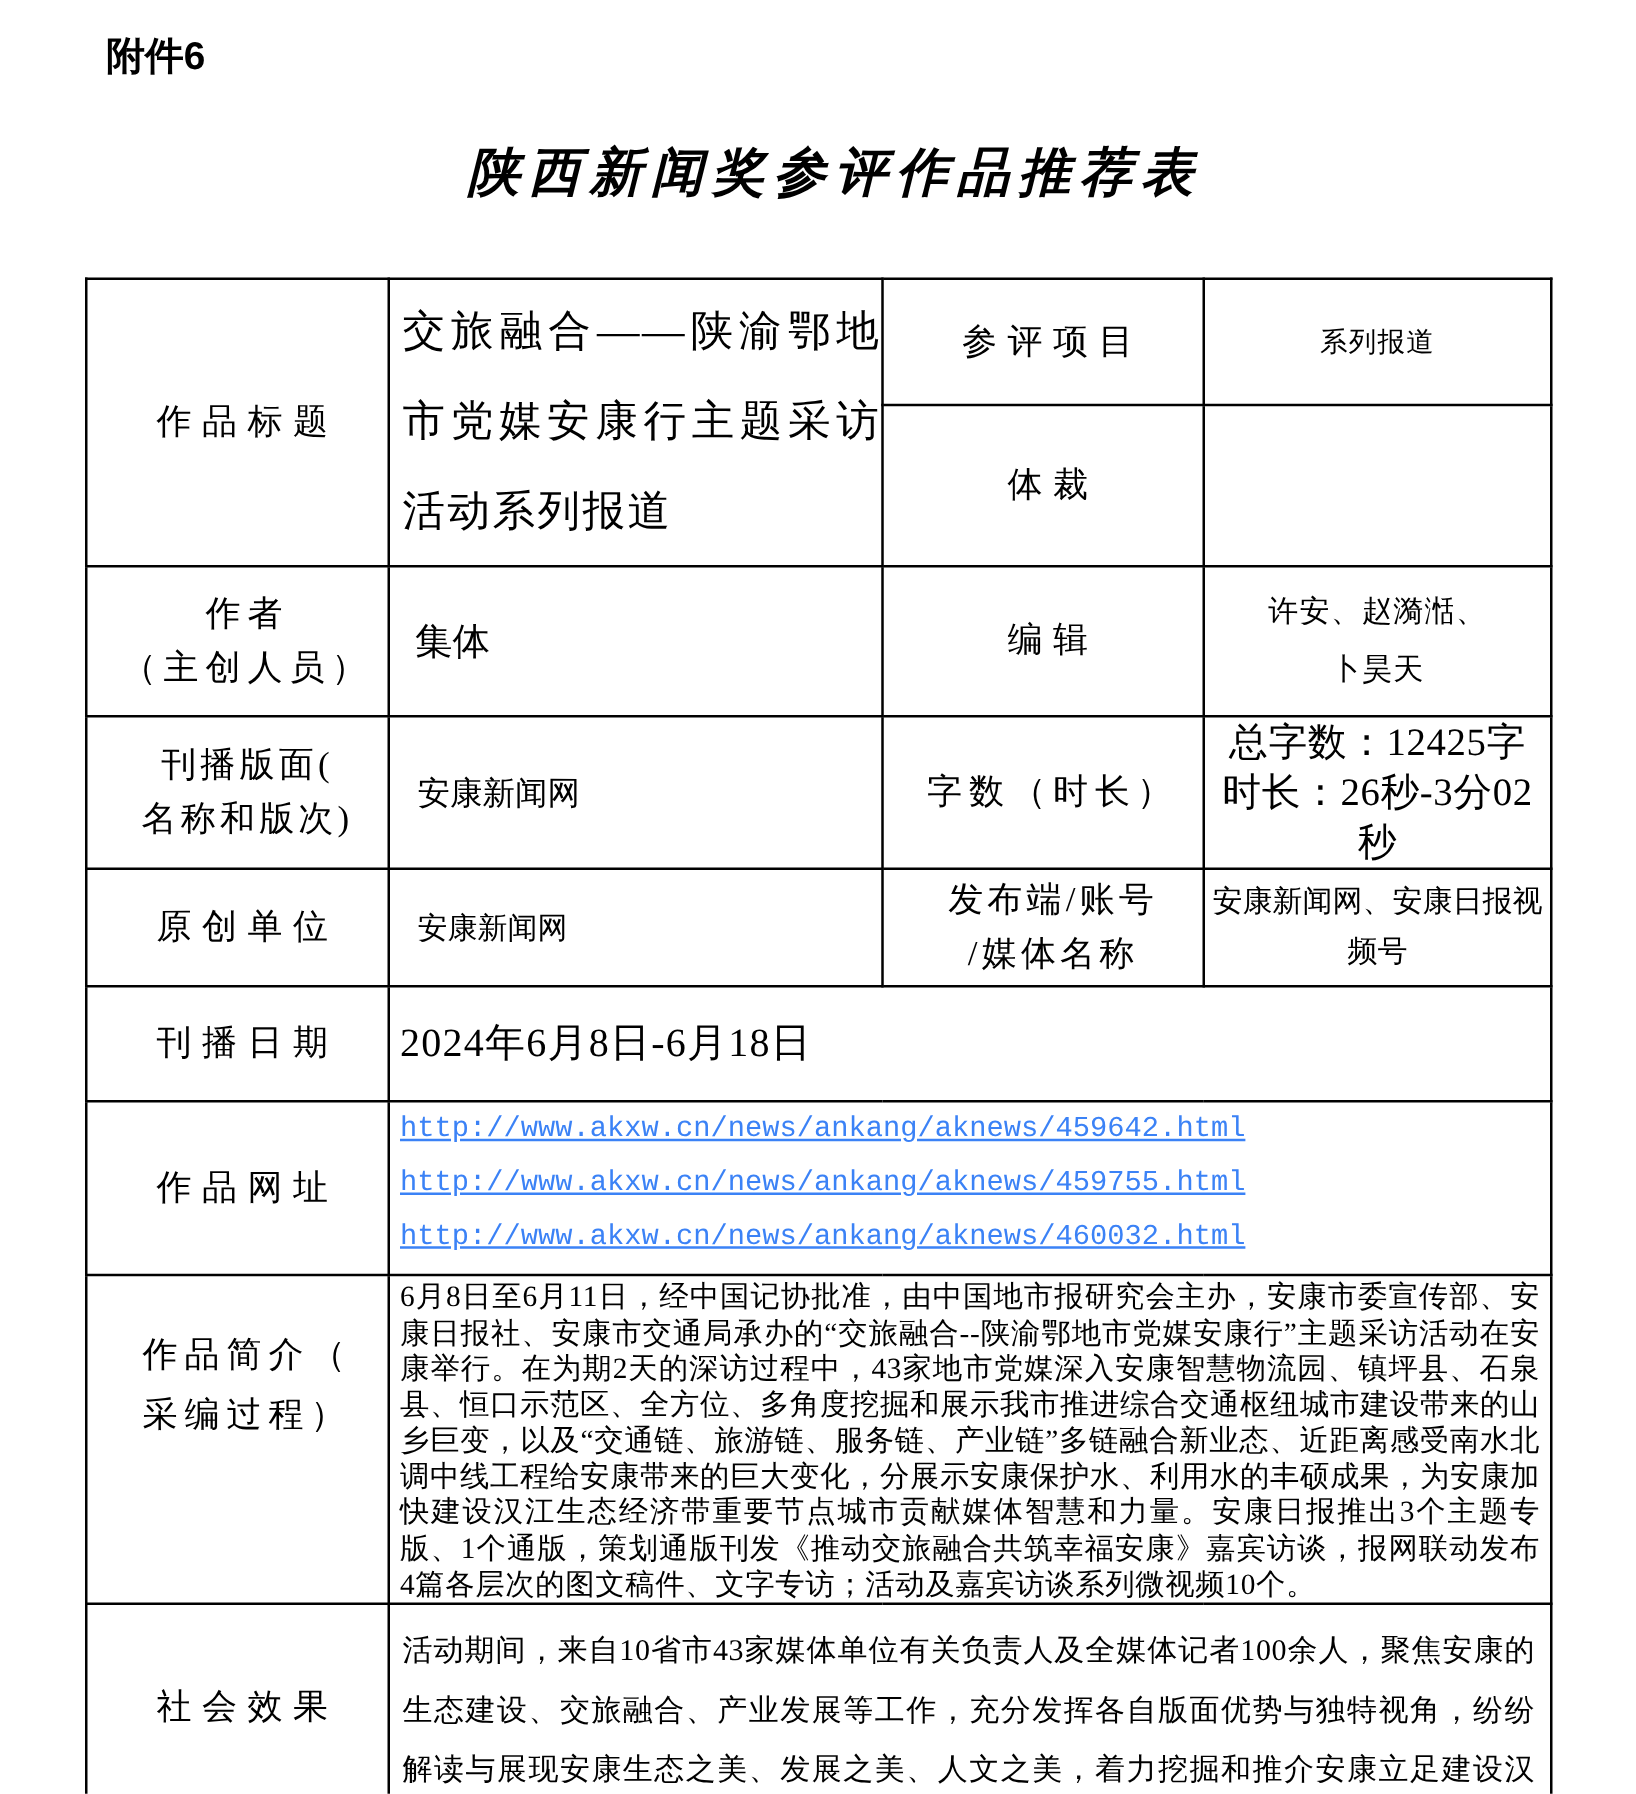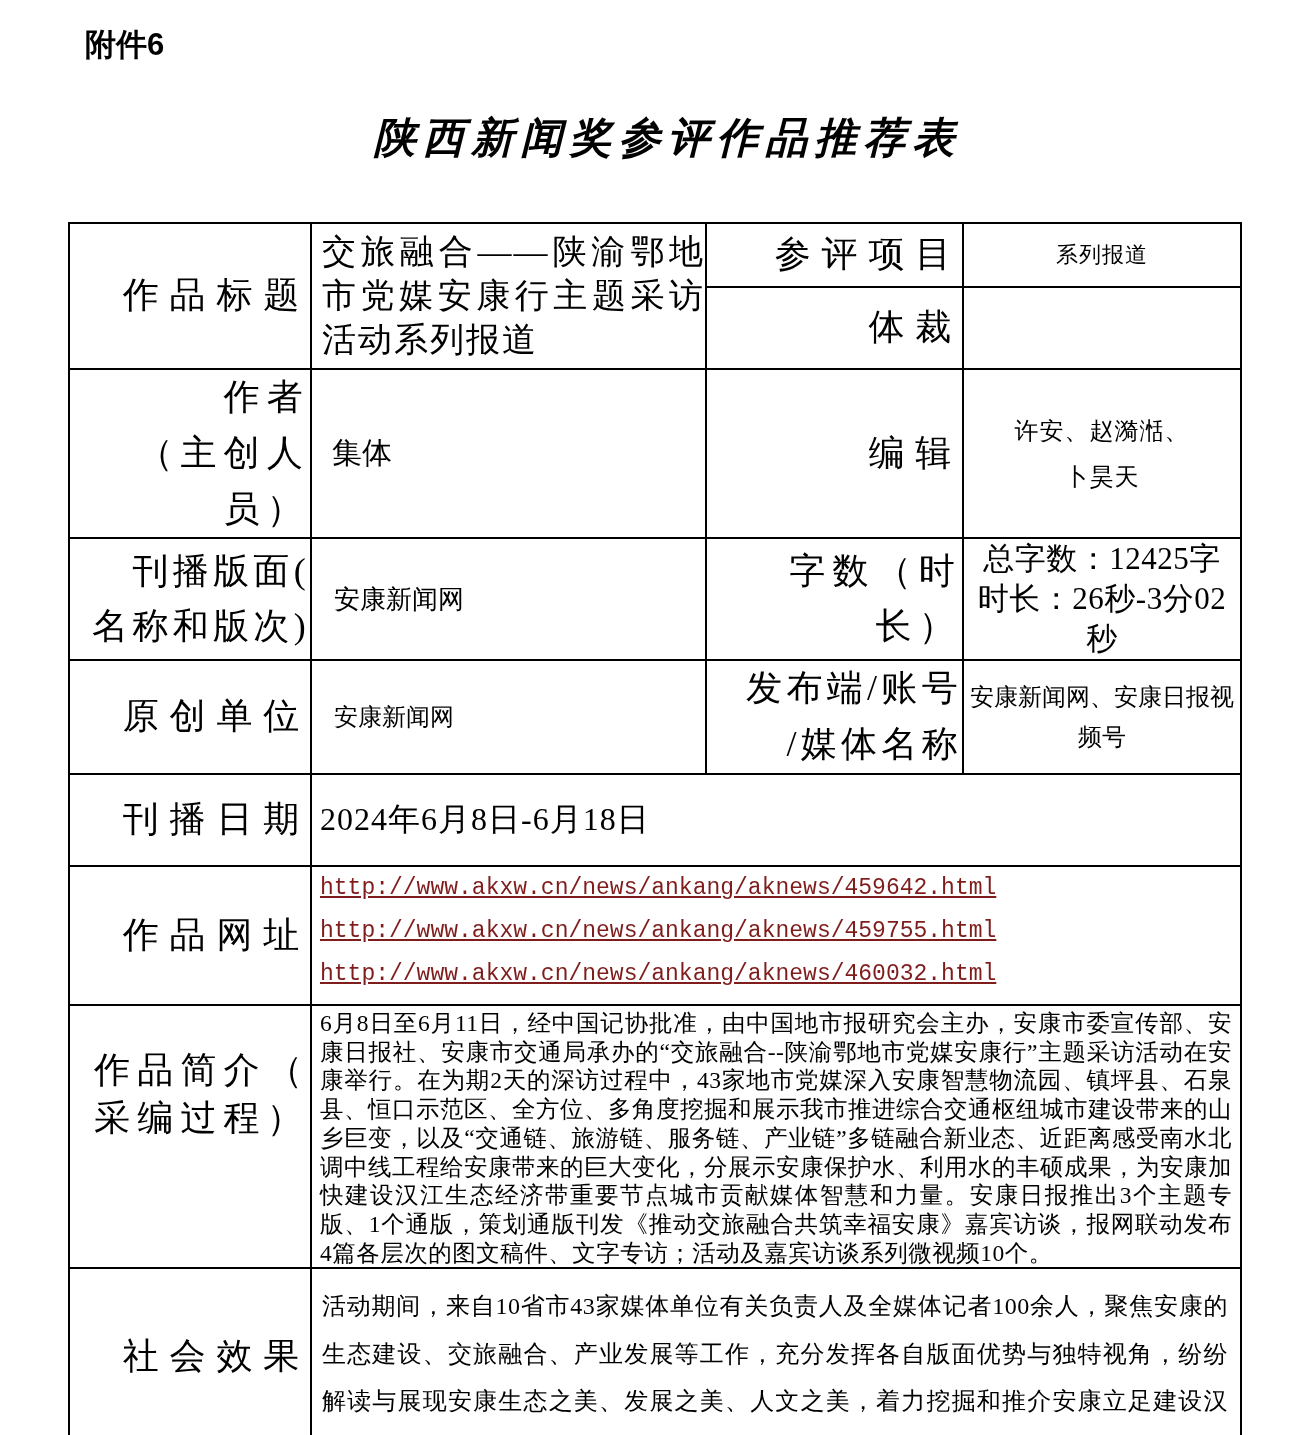--- a/index.html
+++ b/index.html
@@ -24,51 +24,51 @@
     position: absolute; left: 68px; top: 222px;
     width: 1172px; border-collapse: collapse; table-layout: fixed;
   }
   td {
     border: 2px solid #000;
     vertical-align: middle;
     overflow: hidden;
   }
   .preline { white-space: pre-line; }
   .label {
-    text-align: right;
-    font-size: 36px;
+    text-align: center;
+    font-size: 28px;
     letter-spacing: 0.30em;
     line-height: 1.55;
     padding-left: 16px;
   }
   .label.tight  { letter-spacing: 0.12em; }
   .label.medium { letter-spacing: 0.20em; }
   .label.top    { vertical-align: top; }
   .v-center { text-align: center; border-radius: 29px; }
 
   .title-value {
-    font-size: 34px; line-height: 44px;
+    font-size: 34px; line-height: 72px;
     letter-spacing: 2px; text-align: justify;
     padding: 6px 0 6px 10px;
   }
   .entry-value  { font-size: 22px; text-align: center; letter-spacing: 1px; }
   .author-value { font-size: 30px; padding-left: 20px; margin-top: 33px; }
   .editor-value { font-size: 24px; line-height: 46px; letter-spacing: 1px; }
   .page-value   { font-size: 26px; padding-left: 22px; }
   .count-value  { font-size: 31px; line-height: 40px; letter-spacing: 0.5px; }
   .unit-value   { font-size: 24px; padding-left: 22px; }
   .platform-value { font-size: 24px; line-height: 40px; padding: 0 4px; }
   .date-value   { font-size: 32px; padding-left: 8px; letter-spacing: 1px; }
 
   .links-cell { vertical-align: top; padding: 8px 8px 0 8px; }
   .links-cell a {
     display: block;
     font-family: "Liberation Mono", "DejaVu Sans Mono", monospace;
     font-size: 23px;
-    color: #7f1d1d;
+    color: #3b82f6;
     text-decoration: underline;
     margin-bottom: 17px;
     cursor: pointer;
     white-space: nowrap;
   }
   .summary-label { padding-top: 40px; line-height: 48px; border-radius: 23px; }
   .summary-text {
     vertical-align: top;
     font-size: 23.5px; line-height: 28.7px;
     letter-spacing: 0.5px;

